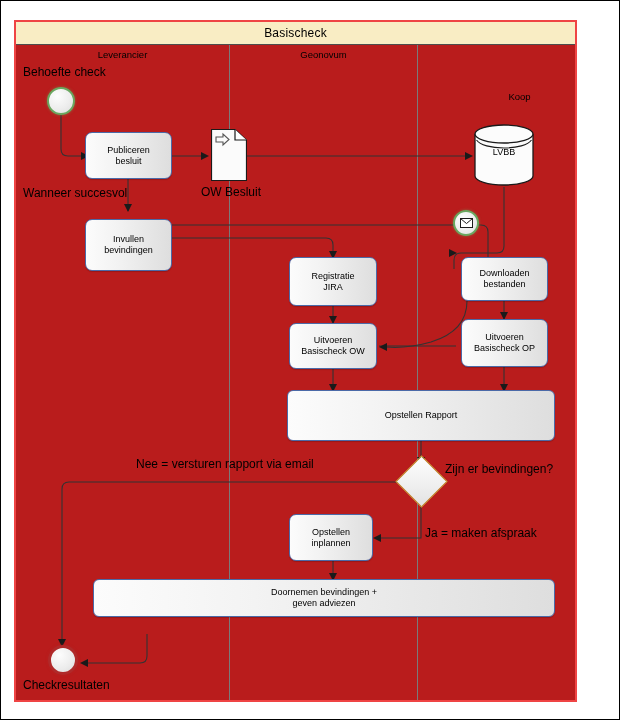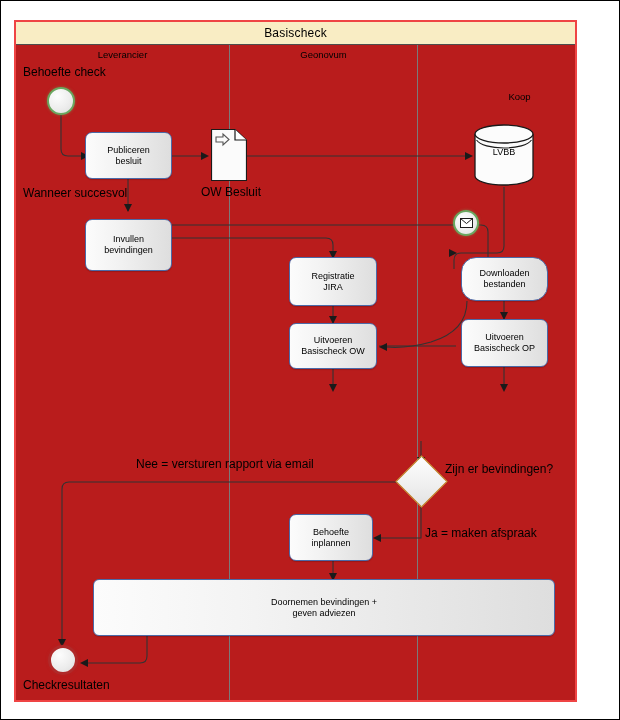--- a/index.html
+++ b/index.html
@@ -290,43 +290,46 @@
     </div>
   </div>
 
   <div class="task" style="left:288px; top:322px; width:88px; height:46px;">
     <div>
       <div>Uitvoeren</div>
       <div>Basischeck OW</div>
     </div>
   </div>
 
-  <div class="task" style="left:460px; top:256px; width:87px; height:44px;border-radius:15px;">
+  <div class="task" style="left:460px; top:256px; width:87px; height:44px;">
     <div>
       <div>Downloaden</div>
       <div>bestanden</div>
     </div>
   </div>
 
   <div class="task" style="left:460px; top:318px; width:87px; height:48px;">
     <div>
       <div>Uitvoeren</div>
       <div>Basischeck OP</div>
     </div>
   </div>
 
+  <div class="task wide" style="left:286px; top:389px; width:268px; height:51px;">
+    <div>Opstellen Rapport</div>
+  </div>
 
   <div class="task" style="left:288px; top:513px; width:84px; height:47px;">
     <div>
-      <div>Behoefte</div>
+      <div>Opstellen</div>
       <div>inplannen</div>
     </div>
   </div>
 
-  <div class="task wide" style="left:92px; top:578px; width:462px; height:57px;">
+  <div class="task wide" style="left:92px; top:578px; width:462px; height:38px;">
     <div>
       <div>Doornemen bevindingen +</div>
       <div>geven adviezen</div>
     </div>
   </div>
 
   <div class="gateway" style="left:402px; top:462px; width:37px; height:37px;"></div>
   <div class="label" style="left:444px; top:463px;">Zijn er bevindingen?</div>
 
   <div class="document" style="left:210px; top:128px; width:36px; height:52px;">

